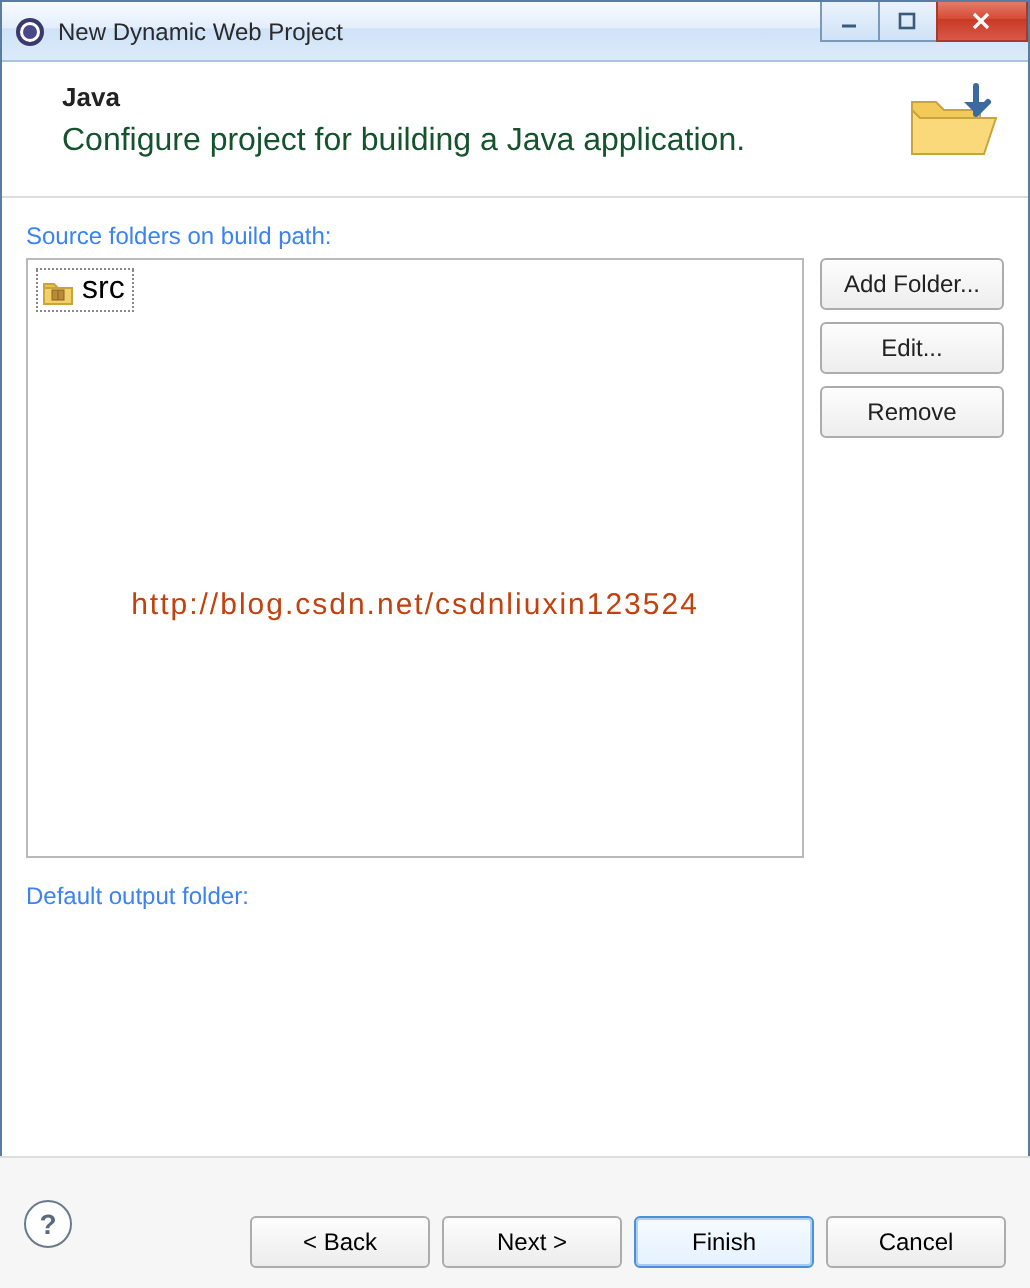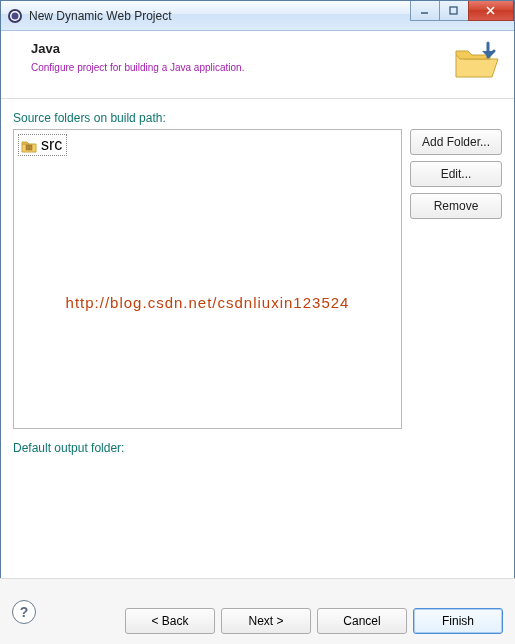--- a/index.html
+++ b/index.html
@@ -51,30 +51,30 @@
   }
   .winbtn.min, .winbtn.max { color: #3a5a7a; }
   .header {
     background: #fff;
     padding: 10px 14px 12px 30px;
     border-bottom: 1px solid #ddd;
     position: relative;
     height: 68px;
   }
   .header-title { font-weight: bold; font-size: 13px; color: #222; margin-bottom: 6px; }
-  .header-desc { color: #a21caf; font-size: 10px; }
+  .header-desc { color: #14532d; font-size: 16px; }
   .header-icon {
     position: absolute;
     right: 12px; top: 6px;
     width: 52px; height: 52px;
   }
   .content {
     padding: 12px 12px 6px 12px;
   }
-  .label { color: #0f766e; margin-bottom: 4px; font-size: 12px; }
+  .label { color: #3b82f6; margin-bottom: 4px; font-size: 12px; }
   .main-row { display: flex; gap: 8px; }
   .folder-list {
     flex: 1;
     height: 300px;
     border: 1px solid #b9b9b9;
     background: #fff;
     padding: 4px;
     position: relative;
     overflow: hidden;
   }
@@ -240,15 +240,15 @@
   <div class="output-section">
     <div class="label">Default output folder:</div>
   </div>
 </div>
 
 <div class="footer">
   <div class="help-icon">?</div>
   <div class="footer-spacer"></div>
   <button class="footer-btn">&lt; Back</button>
   <button class="footer-btn">Next &gt;</button>
+  <button class="footer-btn default">Finish</button>
   <button class="footer-btn">Cancel</button>
-  <button class="footer-btn default">Finish</button>
 </div>
 
 </body></html>

